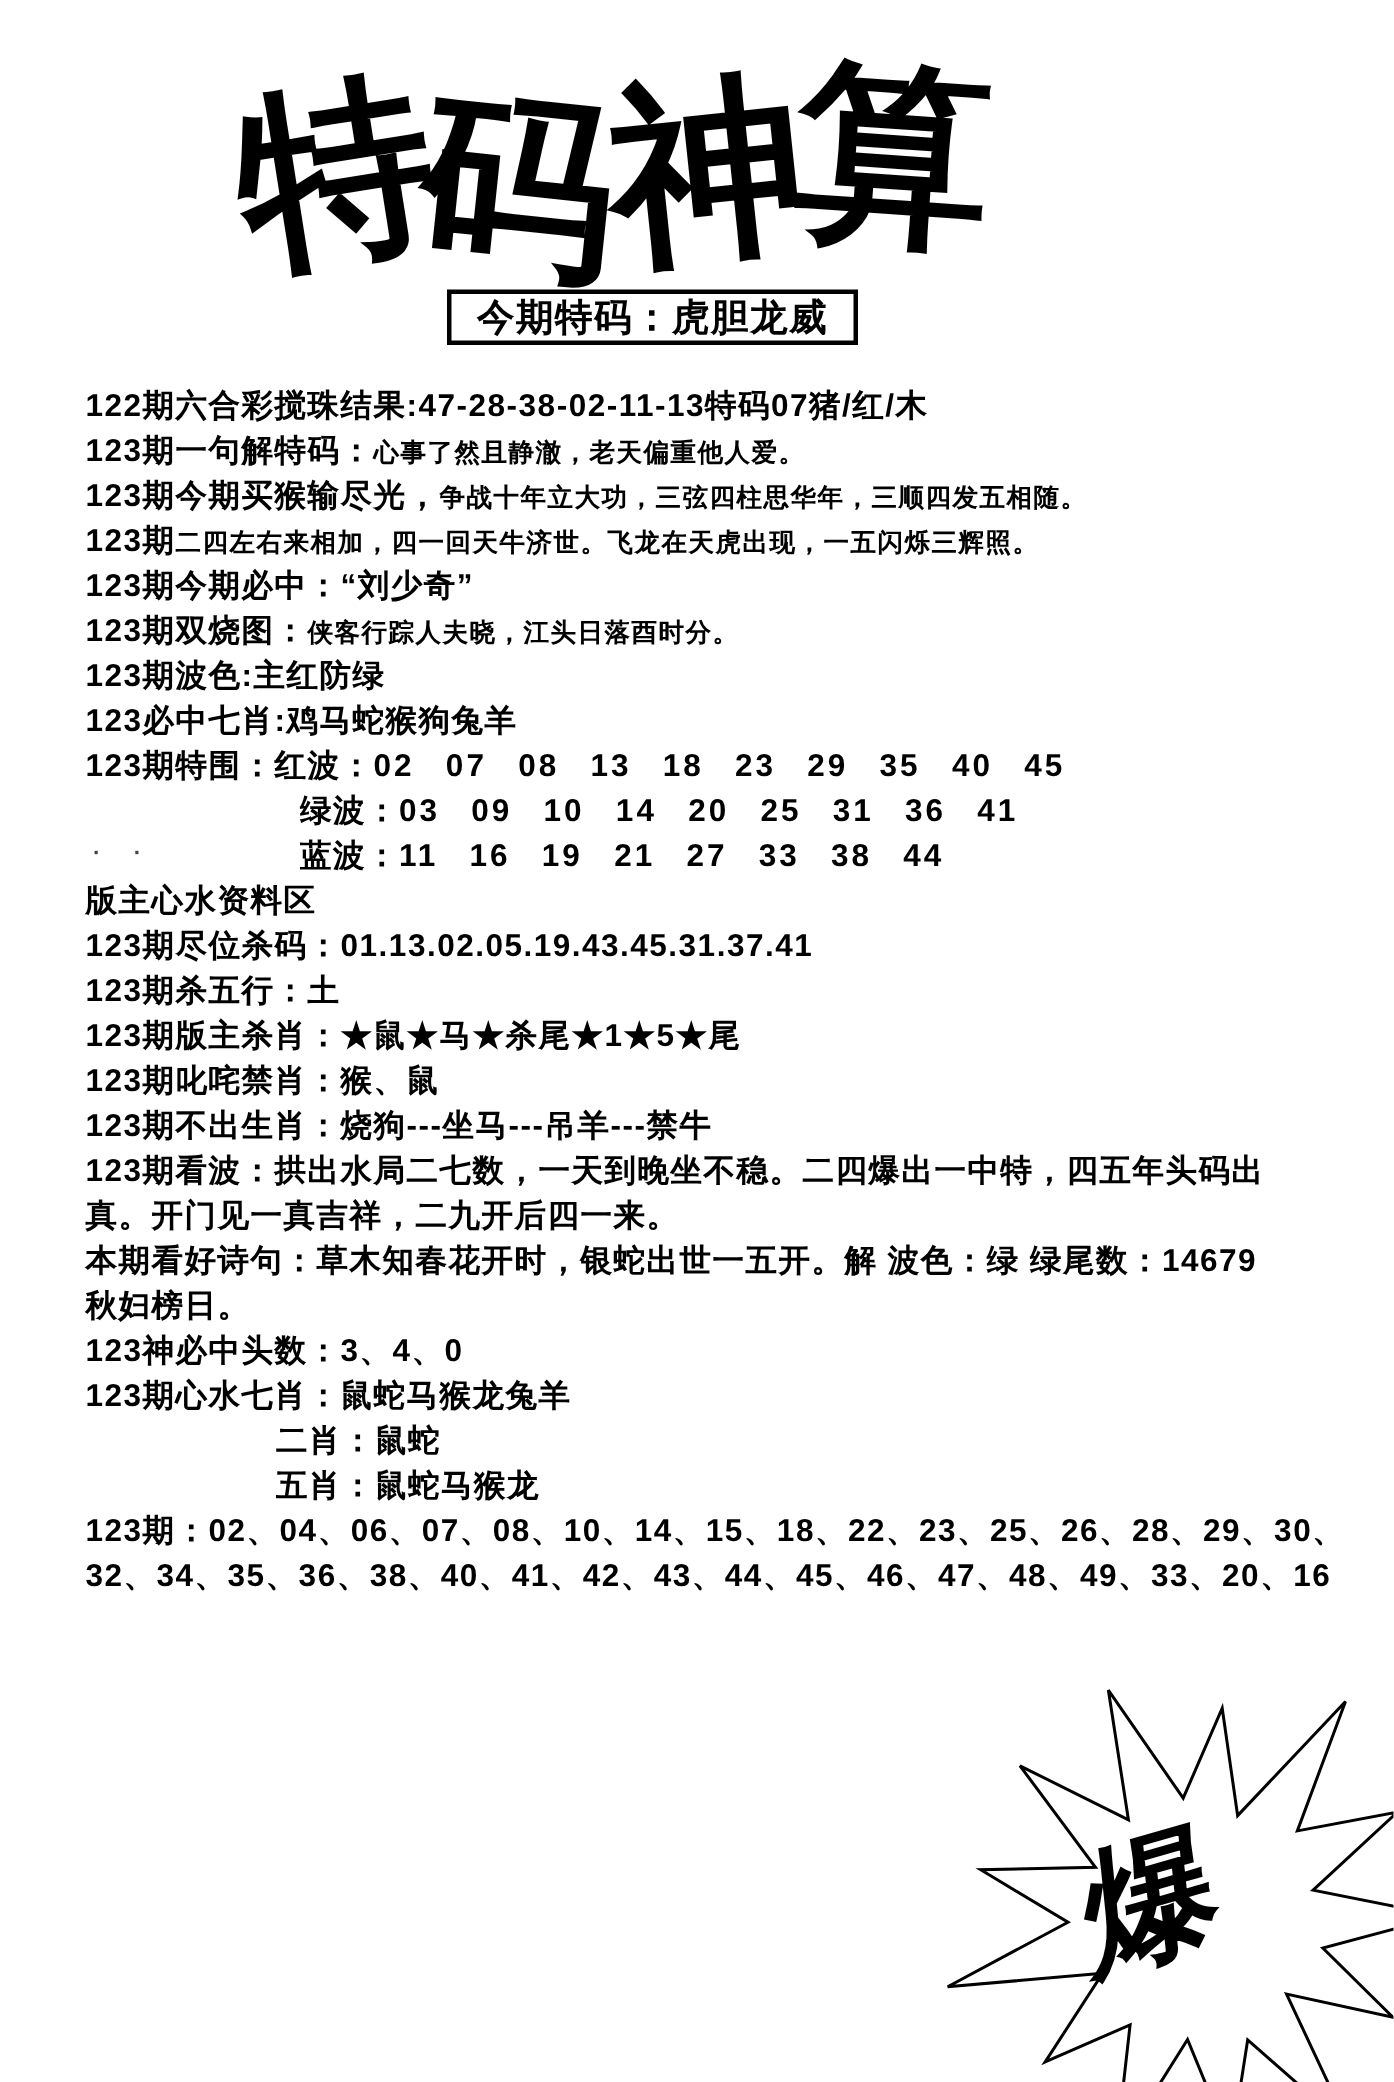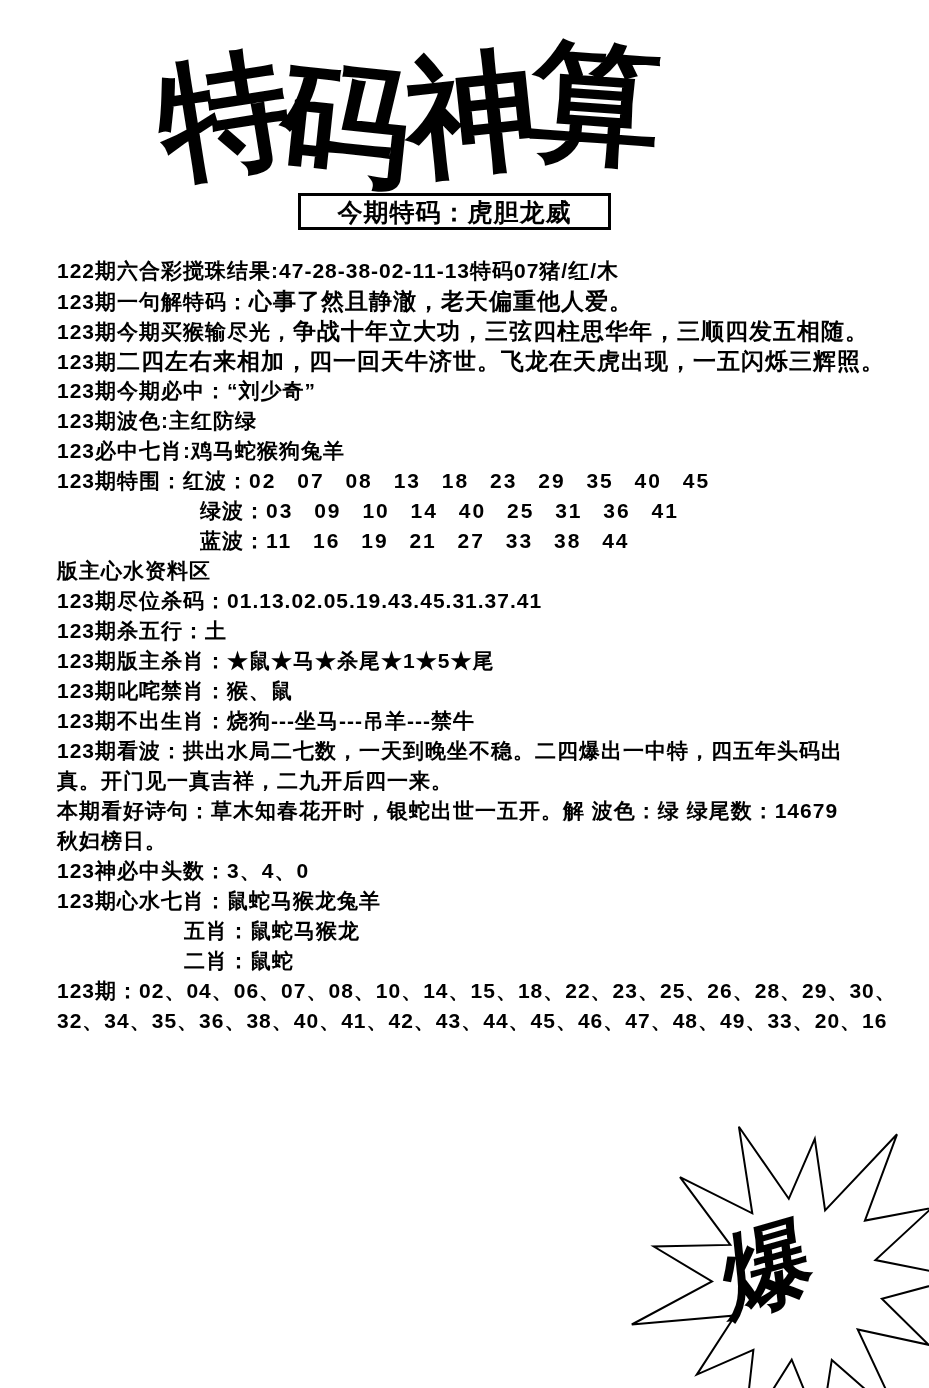--- a/index.html
+++ b/index.html
@@ -22,37 +22,37 @@
     font-weight:900;
     letter-spacing:-6px;
     transform-origin:center;
   }
   .title span:nth-child(1){transform:rotate(-9deg) translateY(6px);}
   .title span:nth-child(2){transform:rotate(6deg) translateY(14px);}
   .title span:nth-child(3){transform:rotate(-6deg) translateY(4px);}
   .title span:nth-child(4){transform:rotate(4deg) translateY(-6px);}
   
   .banner{
-    position:absolute;left:298px;top:193px;width:313px;height:37px;
+    position:absolute;left:298px;top:193px;width:274px;height:37px;
     box-sizing:border-box;
     border:3px solid #000;
     font-size:25px;font-weight:bold;
     line-height:32px;text-align:center;
     letter-spacing:1px;
     background:#fff;
     z-index:2;
   }
   
   #lines{
     position:absolute;left:57px;top:256px;width:865px;
     z-index:2;
   }
   .line{height:30px;line-height:30px;white-space:nowrap;}
   .b{font-size:21px;font-weight:bold;letter-spacing:1px;margin-top:48px;}
-  .s{font-size:23px;font-weight:600;letter-spacing:1px;}
+  .s{font-size:17px;font-weight:600;letter-spacing:1px;}
   .wave{font-size:21px;font-weight:bold;letter-spacing:2px;word-spacing:13px;text-align:right;}
   
   .stray-dots{
     position:absolute;left:62px;top:560px;
     font-size:15px;font-weight:bold;letter-spacing:9px;color:#444;
     z-index:1;
   }
   
   #burst-svg{
     position:absolute;left:600px;top:1110px;
@@ -81,39 +81,40 @@
 <div class="banner">今期特码：虎胆龙威</div>
 
 <div class="stray-dots">· ·</div>
 
 <div id="lines">
     <div class="line"><span class="b">122期六合彩搅珠结果:</span><span class="b">47-28-38-02-11-13特码07猪/红/木</span></div>
     <div class="line"><span class="b">123期一句解特码：</span><span class="s">心事了然且静澈，老天偏重他人爱。</span></div>
     <div class="line"><span class="b">123期今期买猴输尽光，</span><span class="s">争战十年立大功，三弦四柱思华年，三顺四发五相随。</span></div>
     <div class="line"><span class="b">123期</span><span class="s">二四左右来相加，四一回天牛济世。飞龙在天虎出现，一五闪烁三辉照。</span></div>
     <div class="line"><span class="b">123期今期必中：“刘少奇”</span></div>
+    <div class="line"><span class="b">123期双烧图：</span><span class="s">侠客行踪人夫晓，江头日落酉时分。</span></div>
     <div class="line"><span class="b">123期波色:主红防绿</span></div>
     <div class="line"><span class="b">123必中七肖:鸡马蛇猴狗兔羊</span></div>
     <div class="line"><span class="b">123期特围：红波：</span><span class="wave">02 07 08 13 18 23 29 35 40 45</span></div>
-    <div class="line" style="padding-left: 143px;"><span class="b">绿波：</span><span class="wave">03 09 10 14 40 25 31 36 41</span></div>
+    <div class="line" style="padding-left: 143px;"><span class="b">绿波：</span><span class="wave">03 09 10 14 20 25 31 36 41</span></div>
     <div class="line" style="padding-left: 143px;"><span class="b">蓝波：</span><span class="wave">11 16 19 21 27 33 38 44</span></div>
     <div class="line"><span class="b">版主心水资料区</span></div>
     <div class="line"><span class="b">123期尽位杀码：</span><span class="b">01.13.02.05.19.43.45.31.37.41</span></div>
     <div class="line"><span class="b">123期杀五行：土</span></div>
     <div class="line"><span class="b">123期版主杀肖：★鼠★马★杀尾★1★5★尾</span></div>
     <div class="line"><span class="b">123期叱咤禁肖：猴、鼠</span></div>
     <div class="line"><span class="b">123期不出生肖：烧狗---坐马---吊羊---禁牛</span></div>
     <div class="line"><span class="b">123期看波：拱出水局二七数，一天到晚坐不稳。二四爆出一中特，四五年头码出</span></div>
     <div class="line"><span class="b">真。开门见一真吉祥，二九开后四一来。</span></div>
     <div class="line"><span class="b">本期看好诗句：草木知春花开时，银蛇出世一五开。解 波色：绿 绿尾数：14679</span></div>
     <div class="line"><span class="b">秋妇榜日。</span></div>
     <div class="line"><span class="b">123神必中头数：3、4、0</span></div>
     <div class="line"><span class="b">123期心水七肖：鼠蛇马猴龙兔羊</span></div>
+    <div class="line" style="padding-left: 127px;"><span class="b">二肖：鼠蛇</span></div>
     <div class="line" style="padding-left: 127px;"><span class="b">五肖：鼠蛇马猴龙</span></div>
-    <div class="line" style="padding-left: 127px;"><span class="b">二肖：鼠蛇</span></div>
     <div class="line"><span class="b">123期：02、04、06、07、08、10、14、15、18、22、23、25、26、28、29、30、</span></div>
     <div class="line"><span class="b">32、34、35、36、38、40、41、42、43、44、45、46、47、48、49、33、20、16</span></div>
   </div>
 
 <svg id="burst-svg" viewBox="0 0 340 280" xmlns="http://www.w3.org/2000/svg">
   <polygon id="burst-poly" points="138.9,16.7 188.8,88.8 214.8,28.8 225.1,100.4 297.0,24.3 264.9,110.6 331.6,98.1 275.4,150.1 362.0,167.3 281.9,188.7 328.6,234.8 257.7,219.4 300.1,309.9 231.8,249.9 220.8,320.6 191.7,249.6 143.7,326.2 153.4,239.9 96.8,264.6 135.1,205.5 31.8,214.5 112.0,171.5 53.8,136.5 130.3,134.9 80.0,67.2 152.3,103.3"></polygon>
 </svg>
 <div class="burst-char">爆</div>
 
 </body></html>

